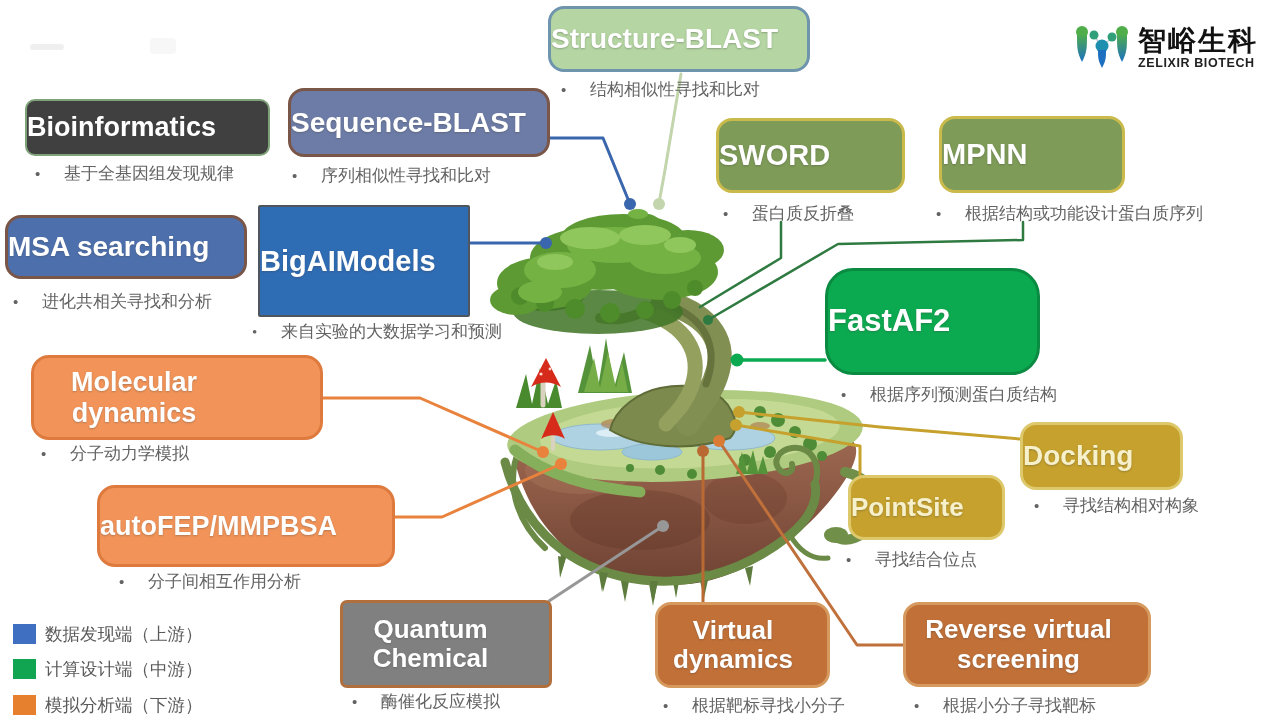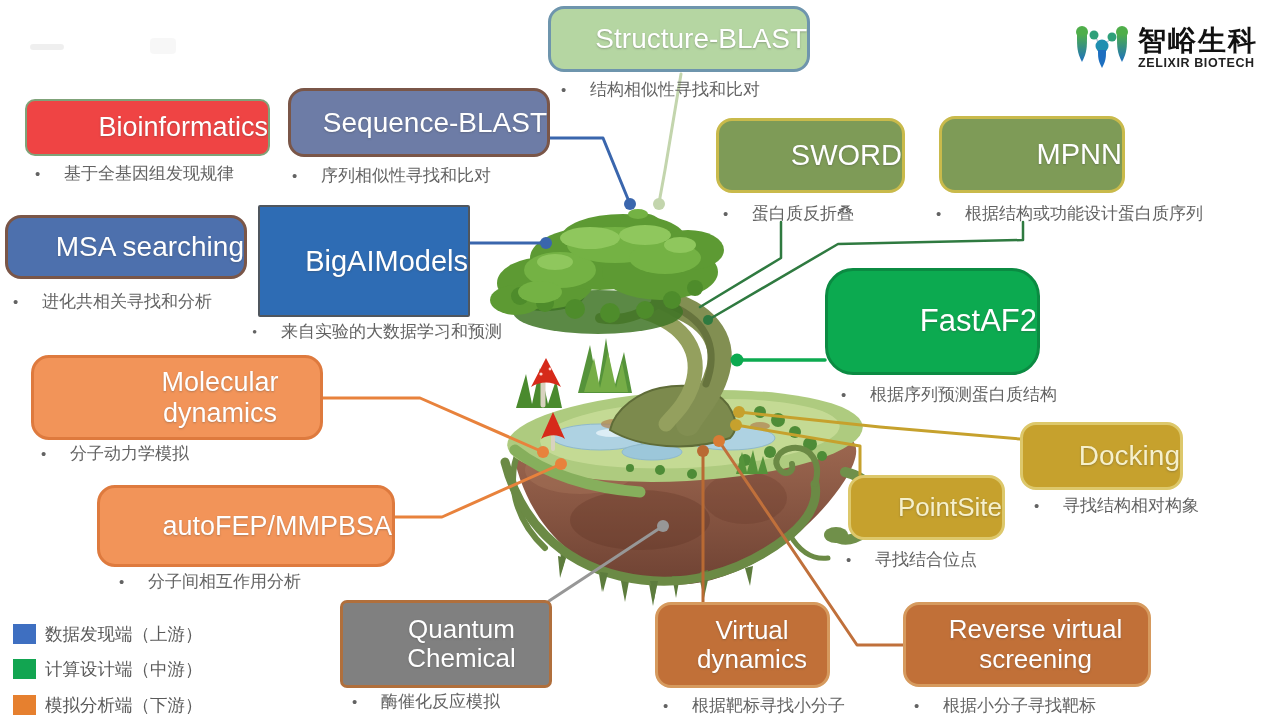--- a/index.html
+++ b/index.html
@@ -1,22 +1,22 @@
 <!DOCTYPE html>
 <html><head>
 <meta charset="utf-8">
 <style>
   html,body{margin:0;padding:0;background:#ffffff;}
   .canvas{position:relative;width:1279px;height:720px;background:#ffffff;overflow:hidden;
           font-family:"Liberation Sans", sans-serif;}
   .scene{position:absolute;left:0;top:0;width:1279px;height:720px;}
 
   
-  .node{position:absolute;display:flex;align-items:center;justify-content:flex-end;text-align:center;
-        font-weight:normal;color:#fff;box-sizing:border-box;border-style:solid;
+  .node{position:absolute;display:flex;align-items:center;justify-content:flex-start;text-align:center;
+        font-weight:bold;color:#fff;box-sizing:border-box;border-style:solid;
         text-shadow:0 1px 2px rgba(70,70,70,.35);line-height:1.12;}
   .node .lbl{display:block;}
 
   .n-bio   {left:25px;  top:99px;  width:245px; height:57px; border-width:2px; border-radius:10px; font-size:27px;}
   .n-seq   {left:288px; top:88px;  width:262px; height:69px; border-width:3px; border-radius:16px; font-size:28px;}
   .n-str   {left:548px; top:6px;   width:262px; height:66px; border-width:3px; border-radius:16px; font-size:28px;}
   .n-msa   {left:5px;   top:215px; width:242px; height:64px; border-width:3px; border-radius:16px; font-size:28px;}
   .n-big   {left:258px; top:205px; width:212px; height:112px;border-width:2px; border-radius:2px;  font-size:29px;}
   .n-sword {left:716px; top:118px; width:189px; height:75px; border-width:3px; border-radius:16px; font-size:29px;}
   .n-mpnn  {left:939px; top:116px; width:186px; height:77px; border-width:3px; border-radius:16px; font-size:29px;}
@@ -227,21 +227,21 @@
       <circle cx="739" cy="412" r="6" fill="#c6a12d"></circle>
       <circle cx="736" cy="425" r="6" fill="#c6a12d"></circle>
       <circle cx="543" cy="452" r="6" fill="#e8823c"></circle>
       <circle cx="561" cy="464" r="6" fill="#e8823c"></circle>
       <circle cx="663" cy="526" r="6" fill="#979797"></circle>
       <circle cx="703" cy="451" r="6" fill="#b96a33"></circle>
       <circle cx="719" cy="441" r="6" fill="#d97b35"></circle>
     </g>
   </svg>
 
-  <div class="node n-bio" style="background: #ef4444; border-color: rgb(127, 163, 121); color: rgb(255, 255, 255);">
+  <div class="node n-bio" style="background: #404040; border-color: rgb(127, 163, 121); color: rgb(255, 255, 255);">
       <span class="lbl">Bioinformatics</span>
     </div>
   <div class="node n-seq" style="background: rgb(109, 124, 166); border-color: rgb(122, 86, 72); color: rgb(255, 255, 255);">
       <span class="lbl">Sequence-BLAST</span>
     </div>
   <div class="node n-str" style="background: rgb(181, 214, 162); border-color: rgb(110, 149, 173); color: rgb(255, 255, 255);">
       <span class="lbl">Structure-BLAST</span>
     </div>
   <div class="node n-msa" style="background: rgb(77, 112, 173); border-color: rgb(122, 86, 72); color: rgb(255, 255, 255);">
       <span class="lbl">MSA searching</span>

